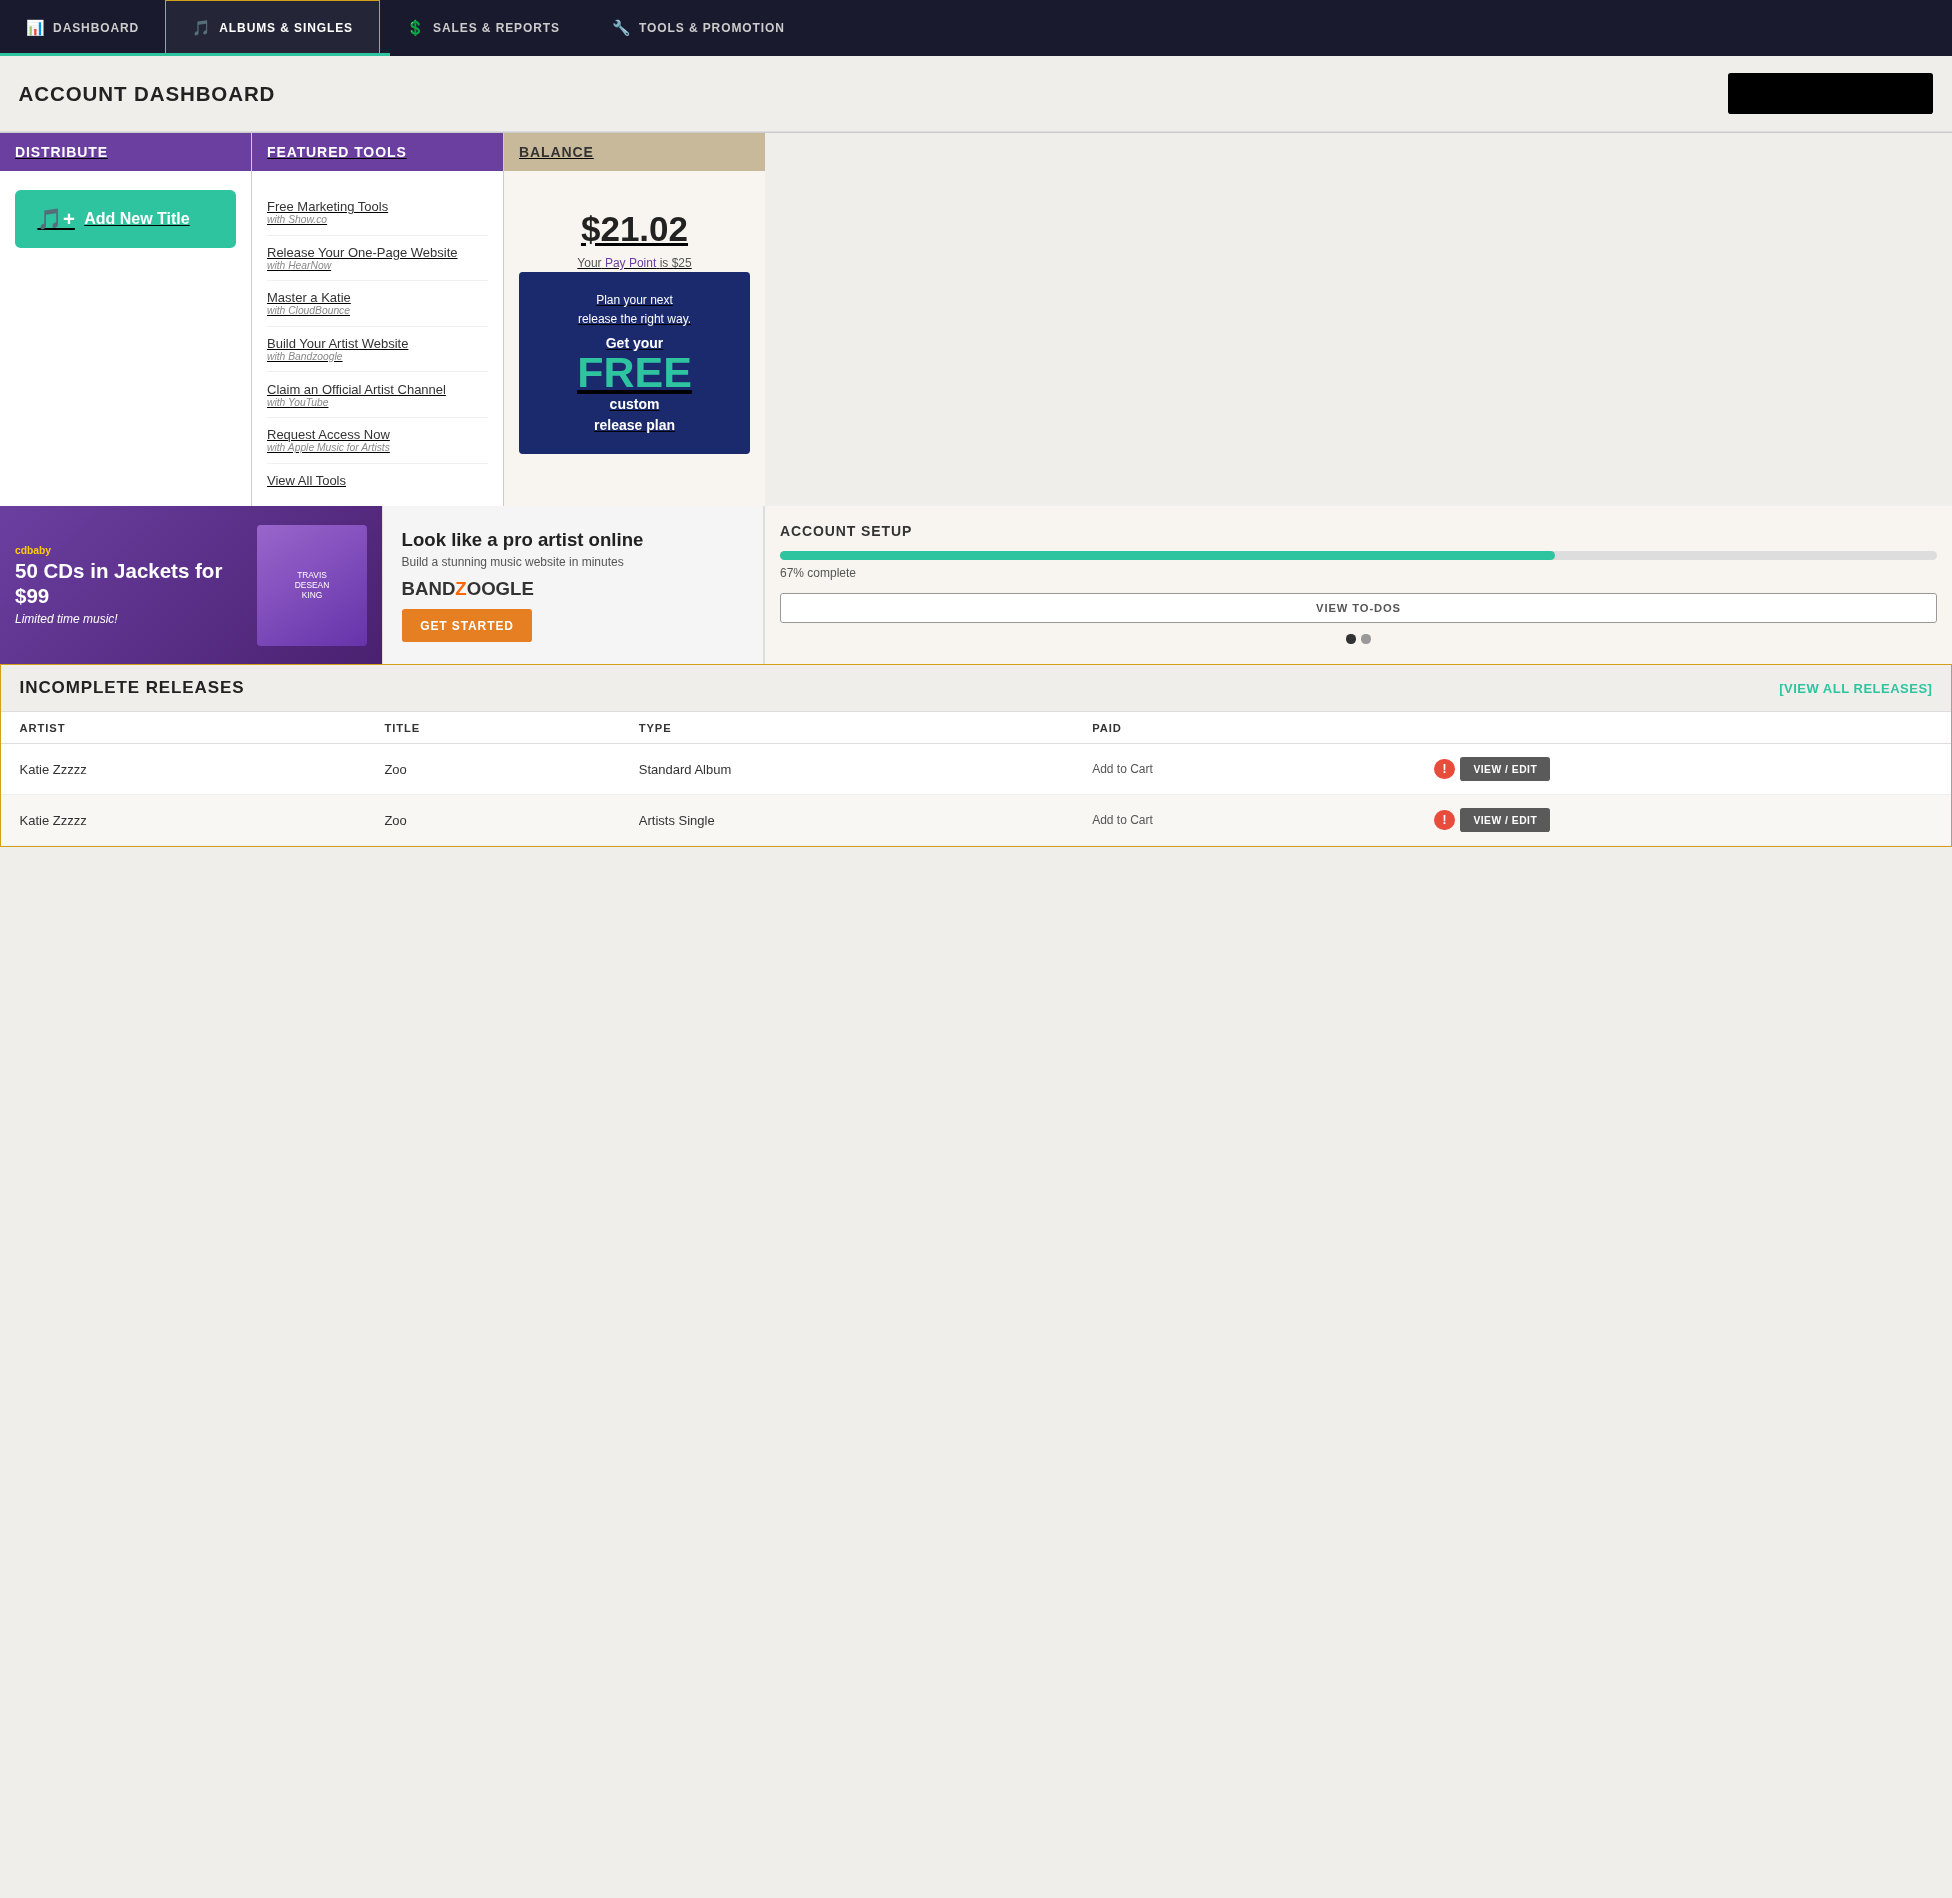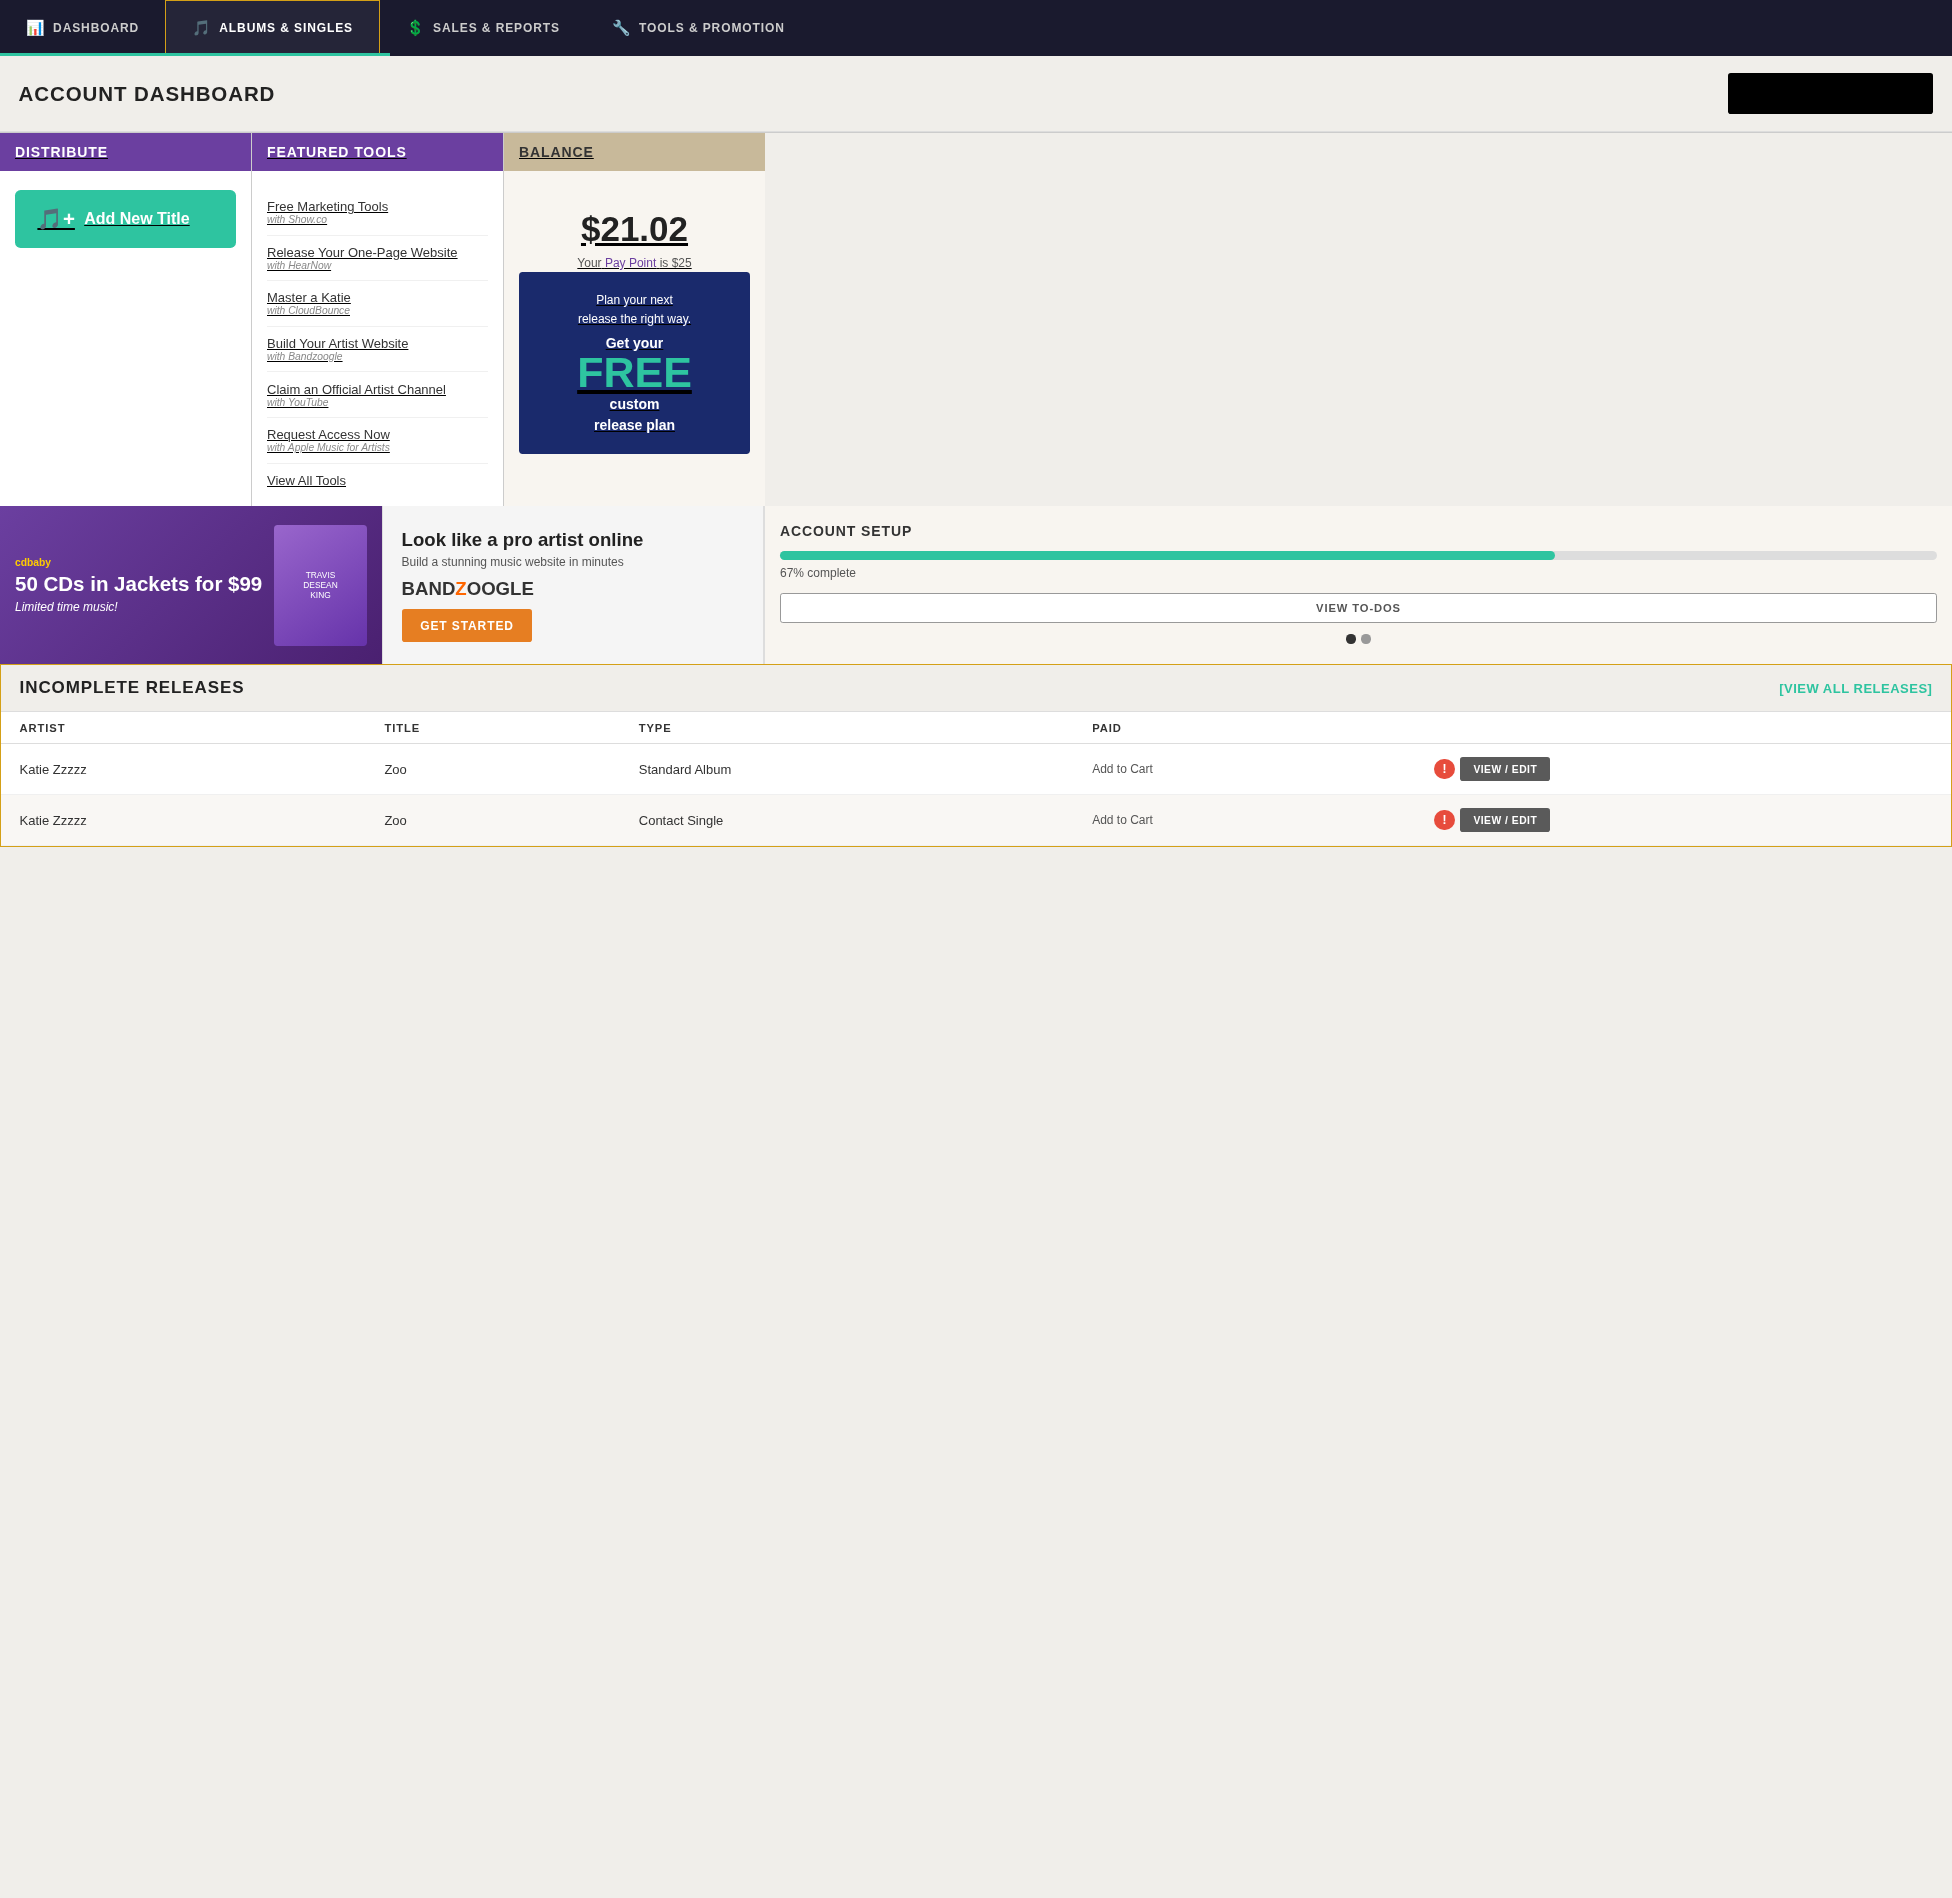--- a/index.html
+++ b/index.html
@@ -235,21 +235,21 @@
       font-size: 12px;
       font-style: italic;
       margin-top: 3.7px;
     }
     .banner-cdbaby .cd-image-area {
       display: flex;
       align-items: center;
       margin-left: 7.5px;
     }
     .cd-placeholder {
-      width: 93px;
+      width: 110px;
       height: 121px;
       background: linear-gradient(145deg, #888 0%, #555 100%);
       border-radius: 3.7px;
       display: flex;
       align-items: center;
       justify-content: center;
       font-size: 10.3px;
       color: #fff;
       text-align: center;
     }
@@ -599,21 +599,21 @@
         <td>
           <div class="row-actions">
             <div class="alert-icon">!</div>
             <button class="view-edit-btn">VIEW / EDIT</button>
           </div>
         </td>
       </tr>
       <tr>
         <td>Katie Zzzzz</td>
         <td>Zoo</td>
-        <td>Contact Single</td>
+        <td>Artists Single</td>
         <td>
           <div class="row-actions">
             <span class="add-to-cart-link">Add to Cart</span>
           </div>
         </td>
         <td>
           <div class="row-actions">
             <div class="alert-icon">!</div>
             <button class="view-edit-btn">VIEW / EDIT</button>
           </div>

